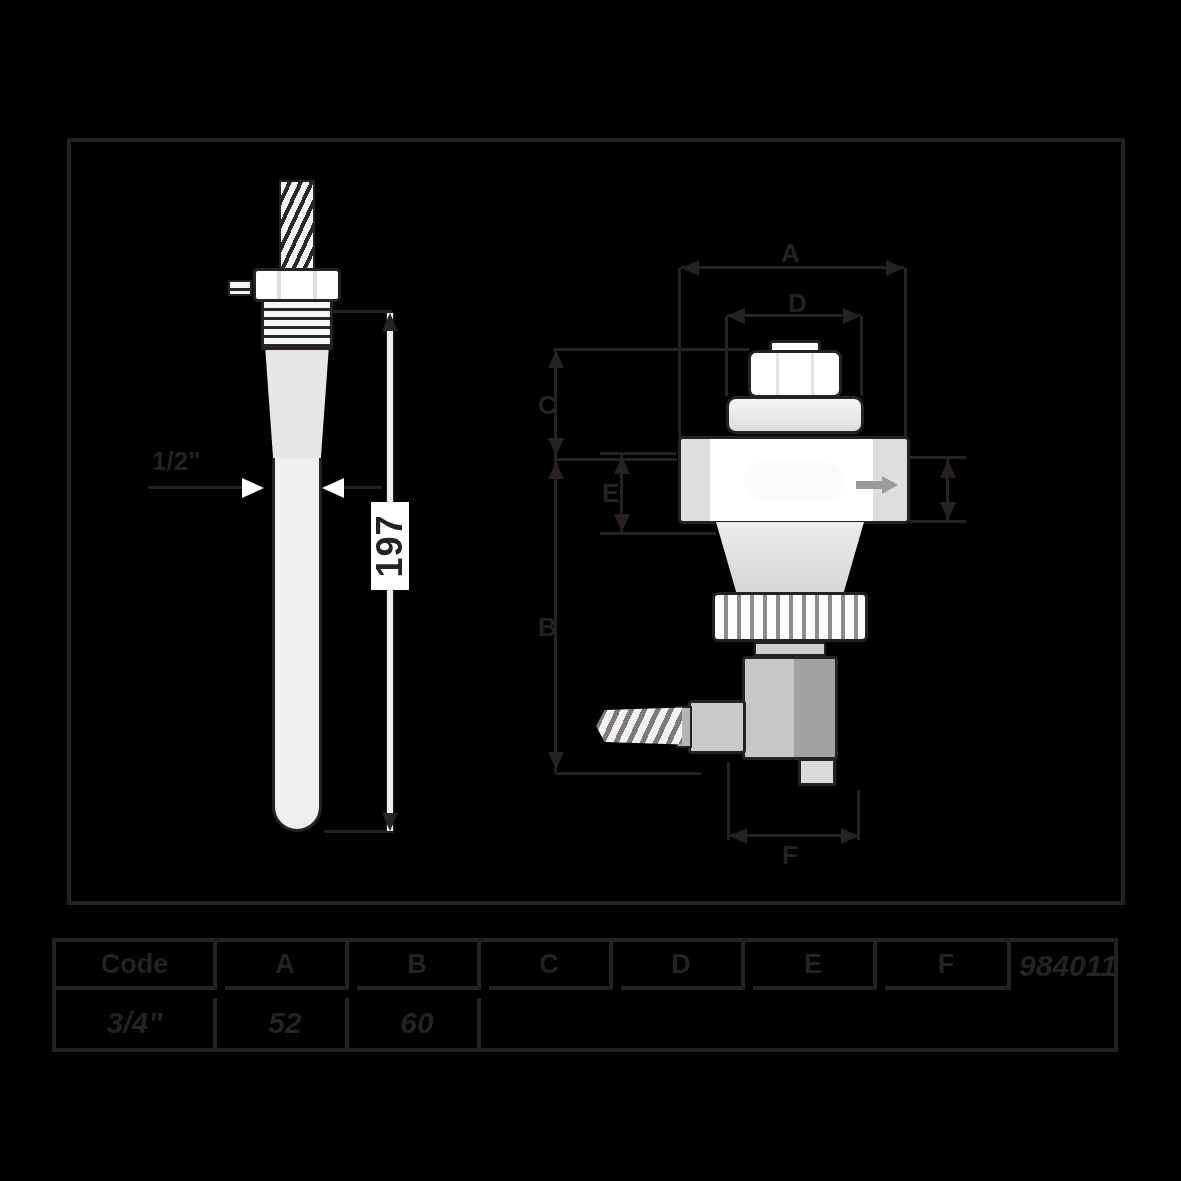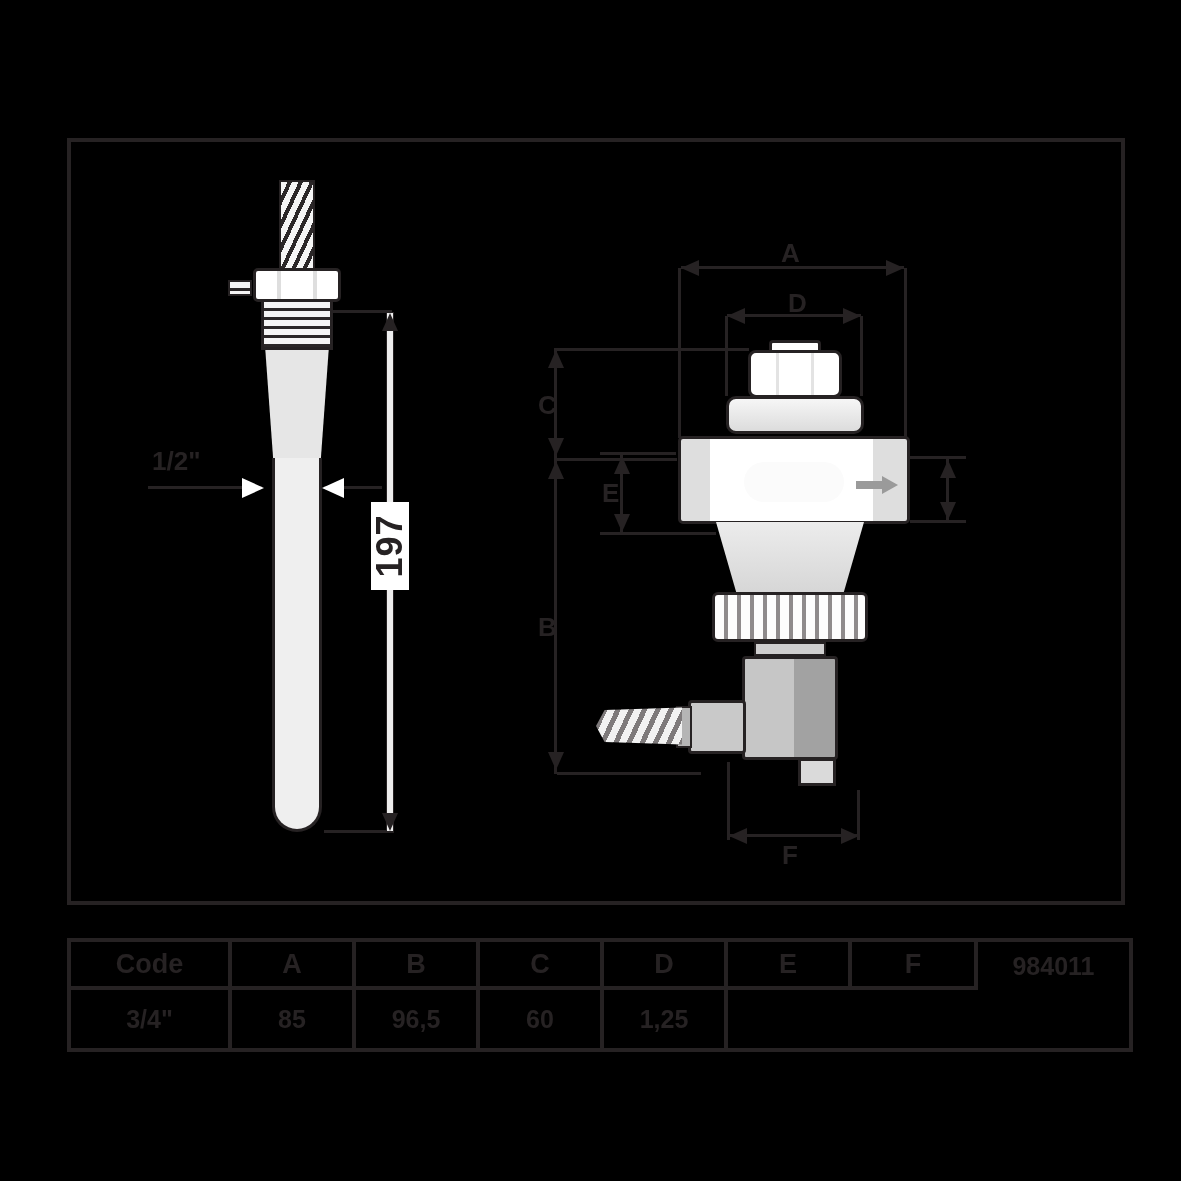--- a/index.html
+++ b/index.html
@@ -17,29 +17,29 @@
   .arr-right-i{border-width:8px 0 8px 18px;border-left-color:#262223;}
   .arr-left-i{border-width:8px 18px 8px 0;border-right-color:#262223;}
   .arr-up-i{border-width:0 8px 18px 8px;border-bottom-color:#262223;}
   .arr-down-i{border-width:18px 8px 0 8px;border-top-color:#262223;}
   
   .thread-diag{background:repeating-linear-gradient(115deg,#f5f5f5 0 6px,#2b2728 6px 10px);}
   .thread-horiz{background:repeating-linear-gradient(180deg,#f5f5f5 0 6px,#2b2728 6px 9px);}
   .knurl{background:repeating-linear-gradient(90deg,#fdfdfd 0 9px,#8f8b8c 9px 13px);}
   .corrugated{background:repeating-linear-gradient(115deg,#f2f2f2 0 7px,#7e7a7b 7px 12px);}
   
-  .spec-table{position:absolute;left:67px;top:938px;width:1058px;height:106px;
+  .spec-table{position:absolute;left:52px;top:938px;width:1058px;height:106px;
               border:4px solid #262223;display:grid;
               grid-template-columns:161px 124px 124px 124px 124px 124px 126px 1fr;
-              grid-template-rows:48px 1fr;}
+              grid-template-rows:48px 1fr;gap:8px;}
   .cell{border-right:4px solid #262223;border-bottom:4px solid #262223;
         display:flex;align-items:center;justify-content:center;flex-direction:column;
         color:#262223;font-weight:700;}
   .cell:nth-child(8n){border-right:none;}
-  .cell.r2{border-bottom:none;font-size:25px;}
+  .cell.r2{border-bottom:none;font-size:30px;font-style:italic;}
   .cell.r1{font-size:27px;}
   .wt small{font-size:19px;display:block;text-align:center;line-height:1.1;}
   .rot{transform:rotate(-90deg);transform-origin:center center;display:block;
        color:#262223;font-weight:700;font-size:36px;letter-spacing:1px;}
 </style>
 </head>
 <body>
 
 <div class="canvas">
 
@@ -141,19 +141,17 @@
   <div class="spec-table">
     <div class="cell r1">Code</div>
     <div class="cell r1">A</div>
     <div class="cell r1">B</div>
     <div class="cell r1">C</div>
     <div class="cell r1">D</div>
     <div class="cell r1">E</div>
     <div class="cell r1">F</div>
     <div class="cell r2">984011</div>
     <div class="cell r2">3/4"</div>
-    <div class="cell r2">85</div>
-    <div class="cell r2">96,5</div>
+    <div class="cell r2">52</div>
     <div class="cell r2">60</div>
-    <div class="cell r2">1,25</div>
   </div>
 
 </div>
 
 </body></html>

